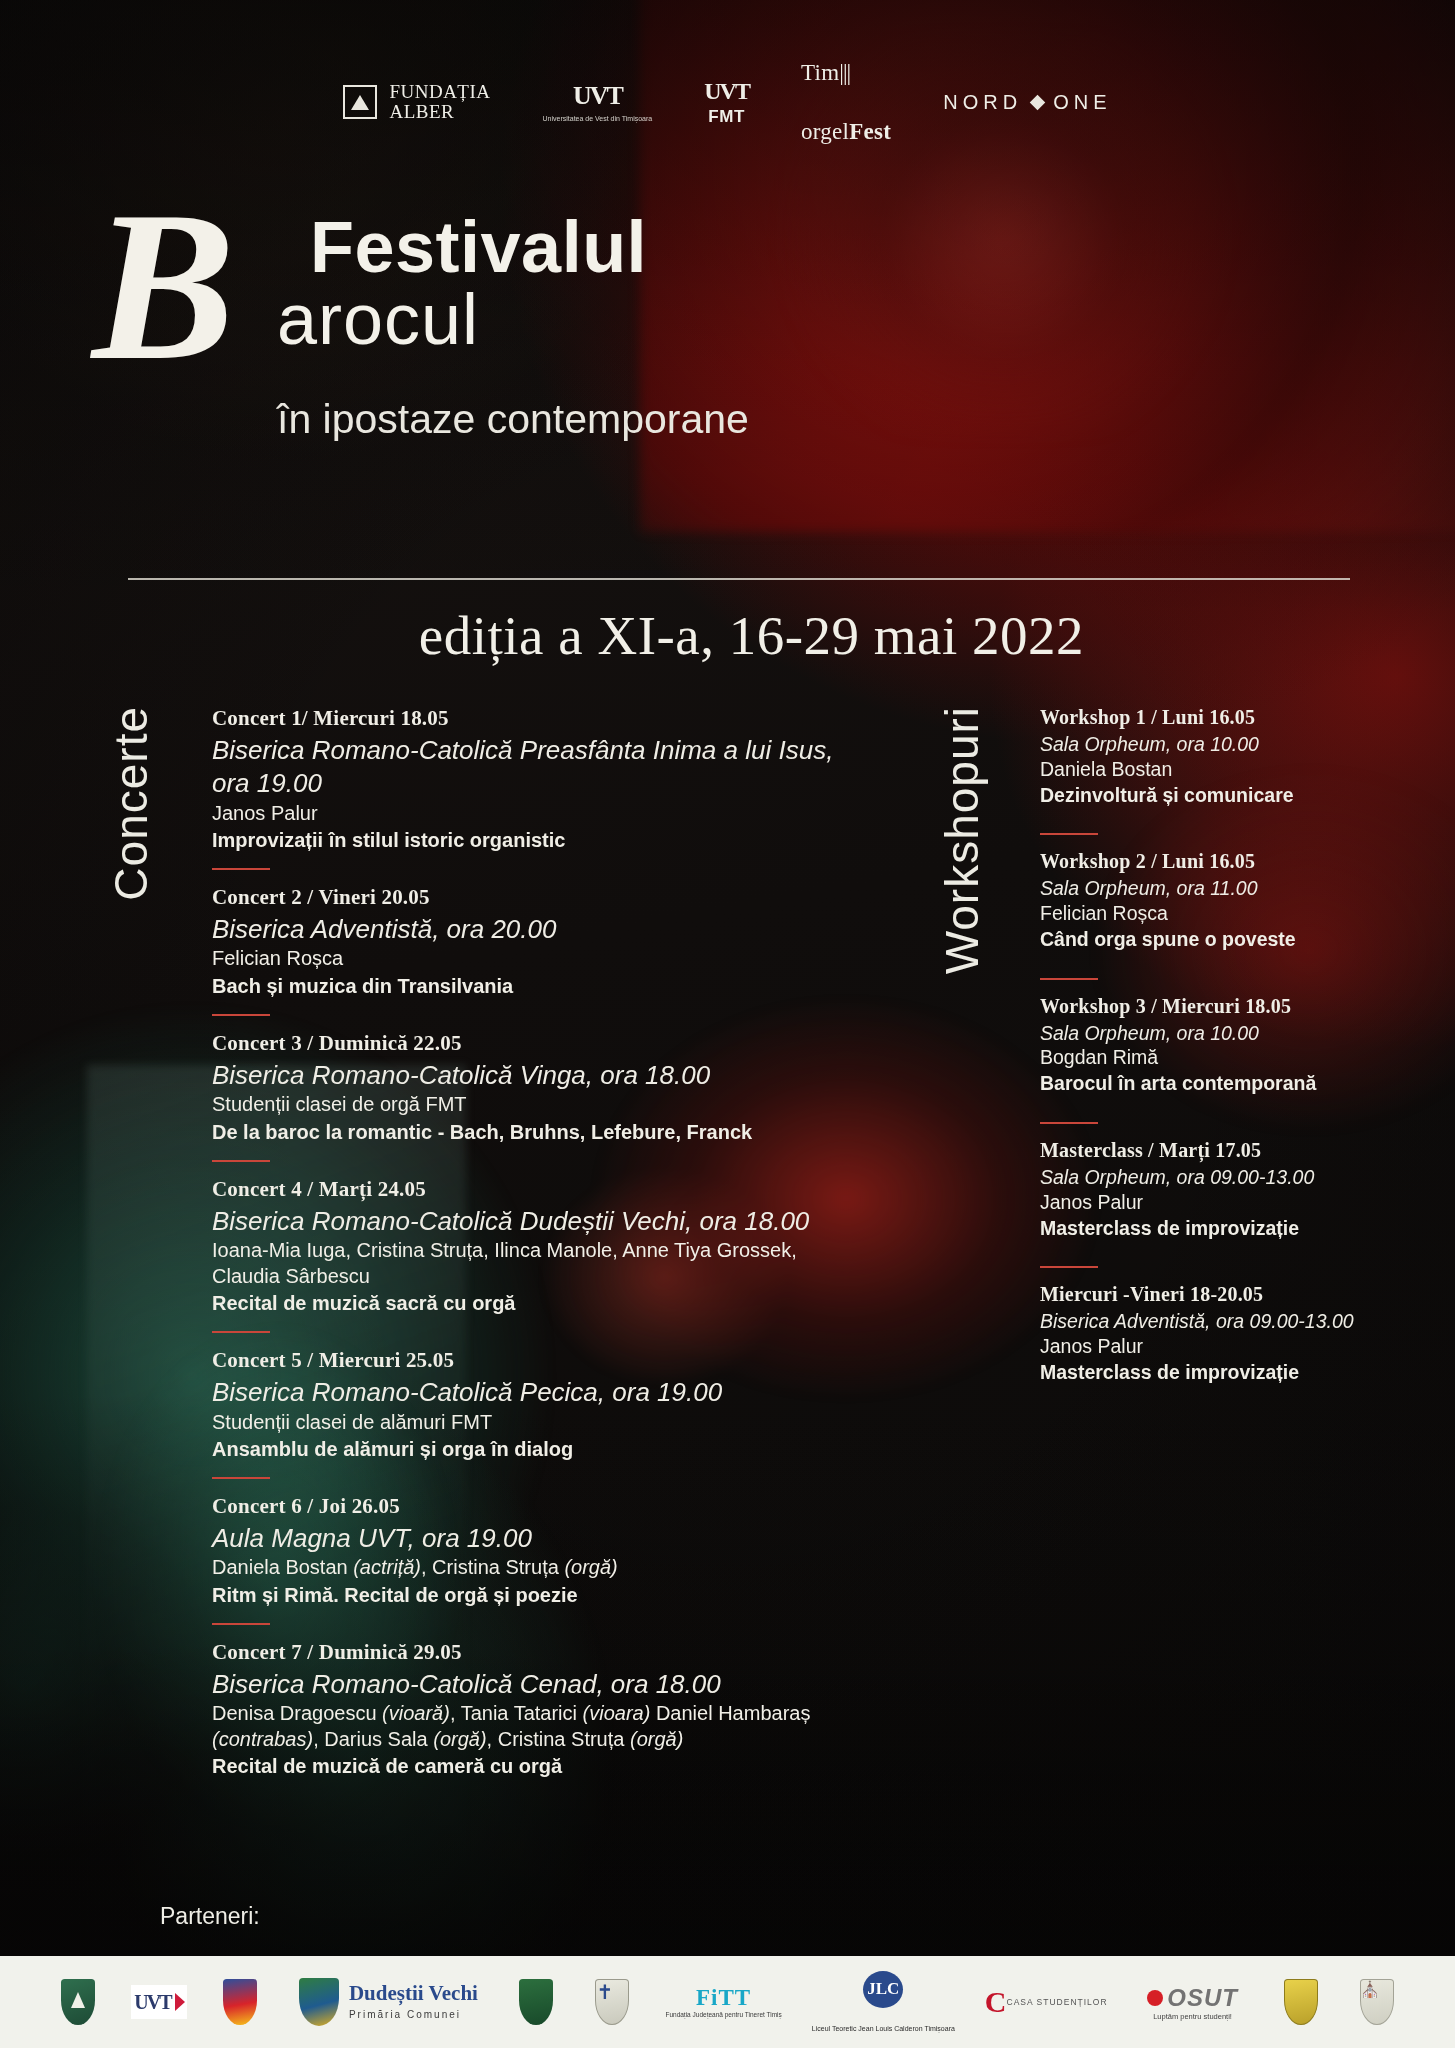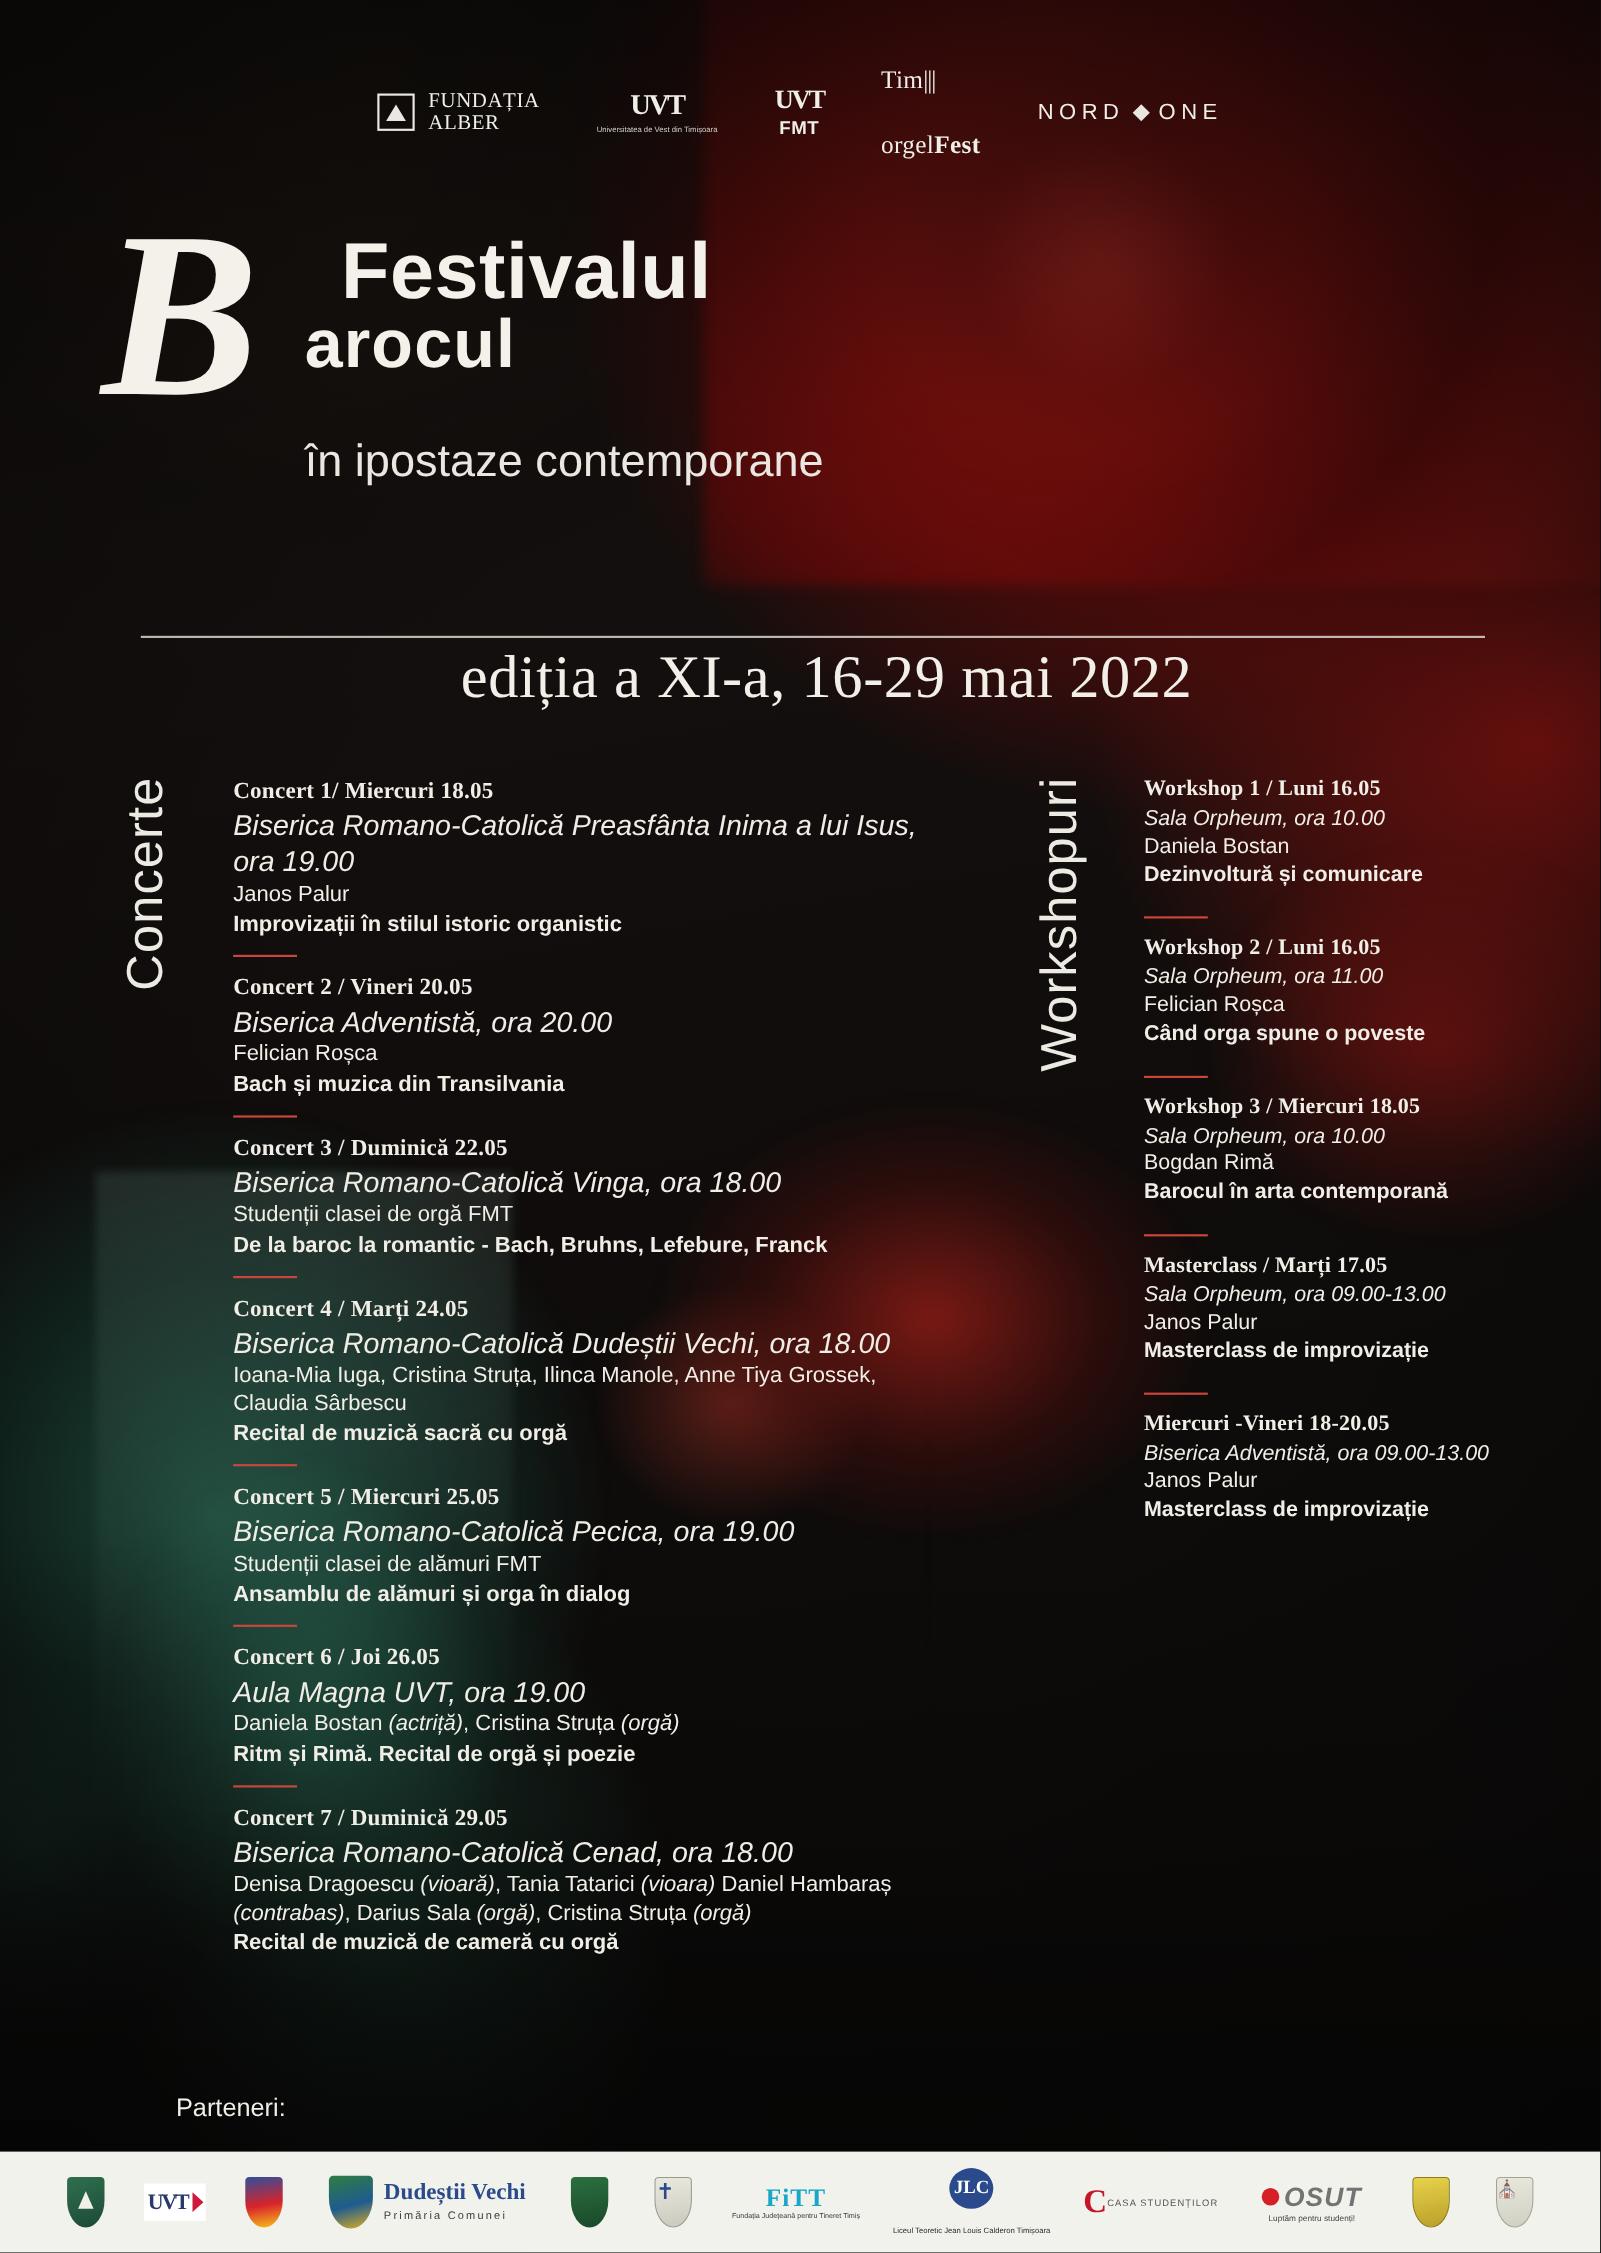--- a/index.html
+++ b/index.html
@@ -167,33 +167,33 @@
     color: #f3f1e9;
     font-style: italic;
   }
   .t-festivalul {
     position: absolute; left: 218px; top: 6px;
     font-size: 72px; font-weight: 700; letter-spacing: .5px;
     color: #f3f1e9;
   }
   .t-barocul {
     position: absolute; left: 185px; top: 78px;
-    font-size: 62px; font-weight: 700; letter-spacing: 1px;
+    font-size: 72px; font-weight: 400; letter-spacing: 1px;
     color: #f3f1e9;
   }
   .t-sub {
     position: absolute; left: 185px; top: 196px;
     font-size: 41px; font-weight: 400; color: #e9e7df;
   }
   .rule {
     position: absolute; left: 36px; top: 378px; width: 1222px; height: 2px;
     background: #d8d5cb; opacity: .85;
   }
   .t-edition {
-    position: absolute; right: 8px; top: 384px;
+    position: absolute; right: 8px; top: 404px;
     font-family: "Liberation Serif", serif;
     font-size: 55px; color: #f1efe7; letter-spacing: .5px;
   }
 
   
   .vlabel {
     position: absolute;
     writing-mode: vertical-rl;
     transform: rotate(180deg);
     font-size: 46px;

